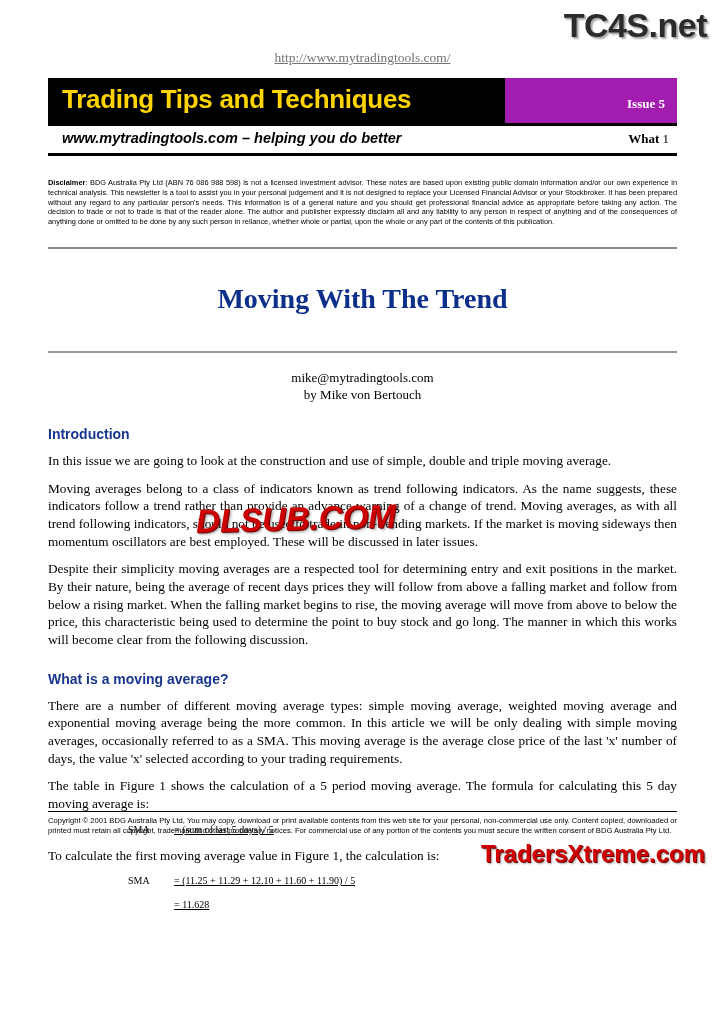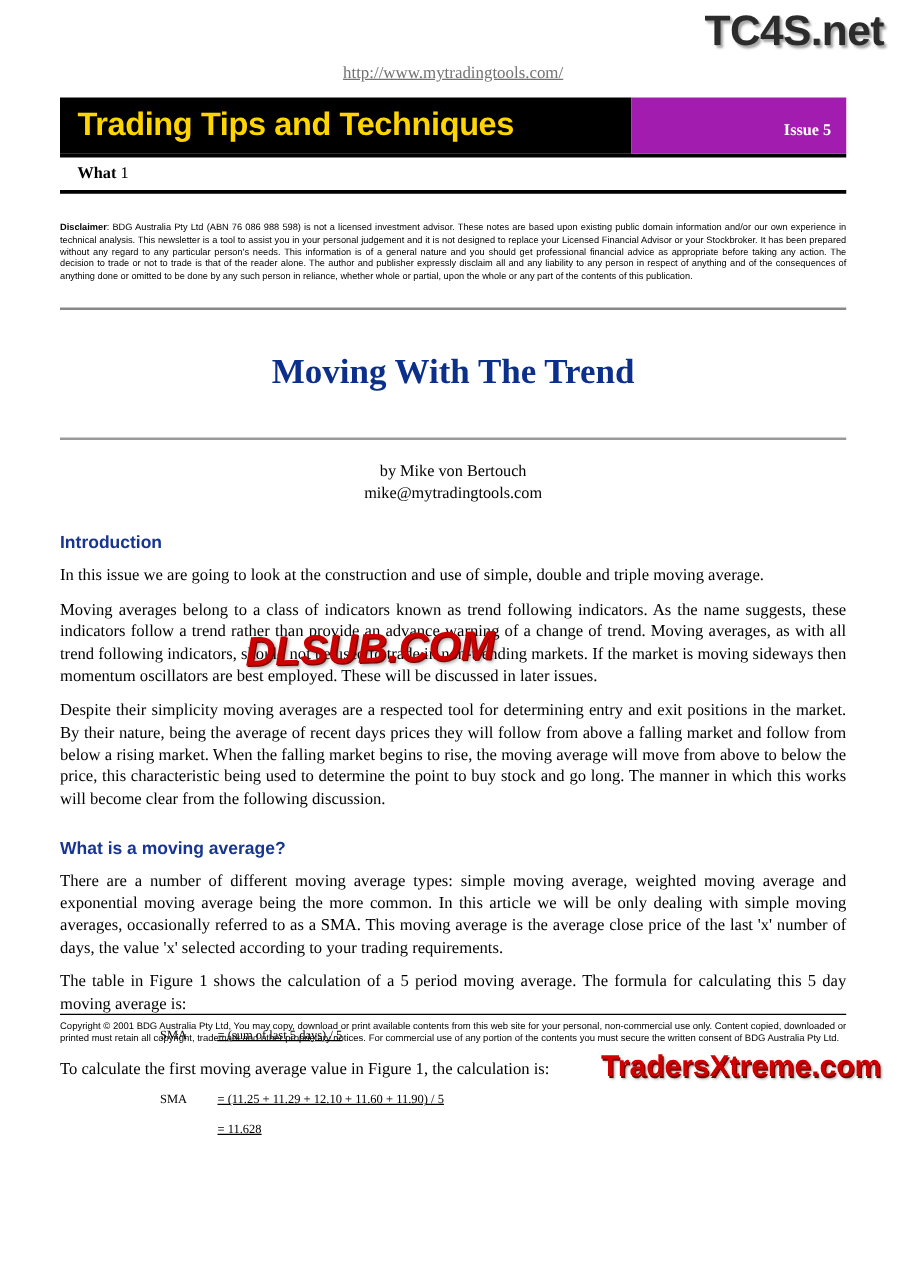--- a/index.html
+++ b/index.html
@@ -212,39 +212,40 @@
   <div class="masthead">
     <div class="masthead-left">
       <div class="masthead-title">Trading Tips and Techniques</div>
     </div>
     <div class="masthead-right">
       <div class="issue">Issue 5</div>
     </div>
   </div>
 
   <div class="sub-row">
+    <div class="tagline">www.mytradingtools.com – helping you do better</div>
     <div class="pagenum">
       <b>What</b>
       <span>1</span>
     </div>
   </div>
 
   <div class="disclaimer">
     <b>Disclaimer</b><span>: BDG Australia Pty Ltd (ABN 76 086 988 598) is not a licensed investment advisor. These notes are based upon existing public domain information and/or our own experience in technical analysis. This newsletter is a tool to assist you in your personal judgement and it is not designed to replace your Licensed Financial Advisor or your Stockbroker. It has been prepared without any regard to any particular person's needs. This information is of a general nature and you should get professional financial advice as appropriate before taking any action. The decision to trade or not to trade is that of the reader alone. The author and publisher expressly disclaim all and any liability to any person in respect of anything and of the consequences of anything done or omitted to be done by any such person in reliance, whether whole or partial, upon the whole or any part of the contents of this publication.</span>
   </div>
 
   <hr class="rule">
 
   <div class="article-title">Moving With The Trend</div>
 
   <hr class="rule thin">
 
   <div class="byline">
+    <div>mike@mytradingtools.com</div>
     <div>by Mike von Bertouch</div>
-    <div>mike@mytradingtools.com</div>
   </div>
 
   <h2 class="section">Introduction</h2>
   <p class="body">In this issue we are going to look at the construction and use of simple, double and triple moving average.</p>
   <p class="body">Moving averages belong to a class of indicators known as trend following indicators. As the name suggests, these indicators follow a trend rather than provide an advance warning of a change of trend. Moving averages, as with all trend following indicators, should not be used to trade in non-trending markets. If the market is moving sideways then momentum oscillators are best employed. These will be discussed in later issues.</p>
   <p class="body">Despite their simplicity moving averages are a respected tool for determining entry and exit positions in the market. By their nature, being the average of recent days prices they will follow from above a falling market and follow from below a rising market. When the falling market begins to rise, the moving average will move from above to below the price, this characteristic being used to determine the point to buy stock and go long. The manner in which this works will become clear from the following discussion.</p>
 
   <h2 class="section">What is a moving average?</h2>
   <p class="body">There are a number of different moving average types: simple moving average, weighted moving average and exponential moving average being the more common. In this article we will be only dealing with simple moving averages, occasionally referred to as a SMA. This moving average is the average close price of the last 'x' number of days, the value 'x' selected according to your trading requirements.</p>
   <p class="body">The table in Figure 1 shows the calculation of a 5 period moving average. The formula for calculating this 5 day moving average is:</p>

